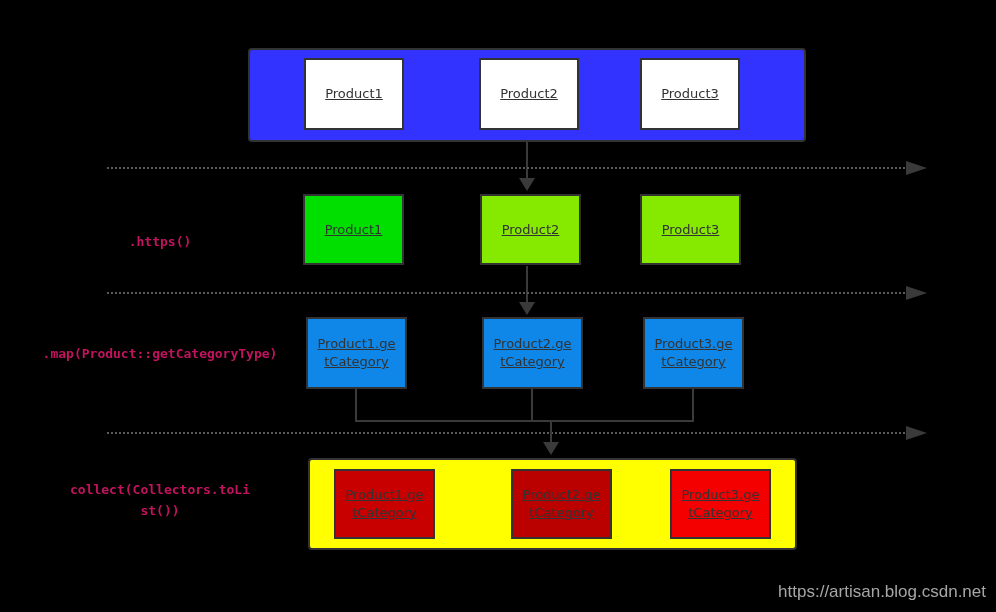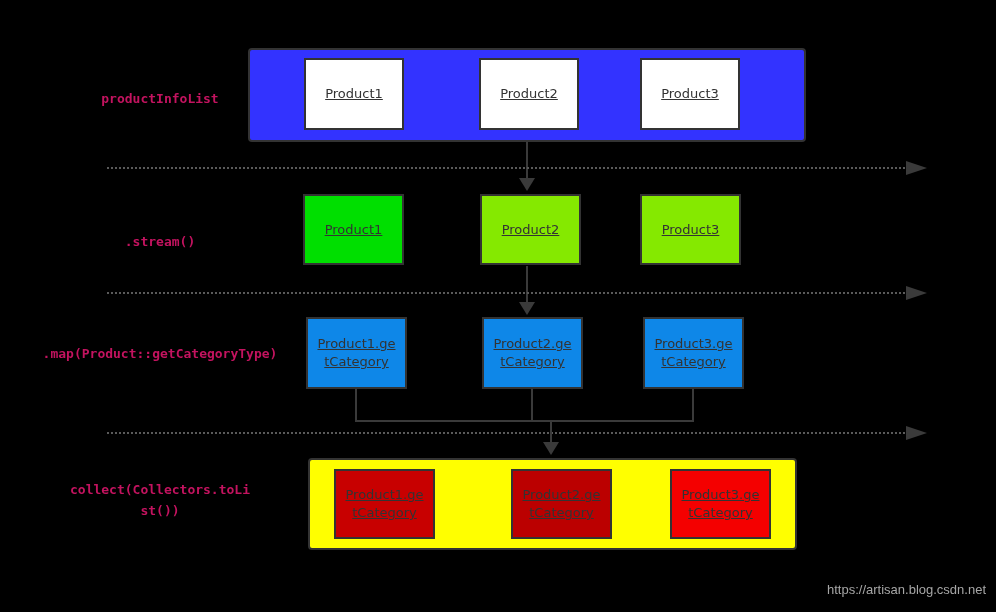--- a/index.html
+++ b/index.html
@@ -75,31 +75,30 @@
   .dotted {
     position: absolute; height: 0;
     border-top: 2px dotted var(--separator-line);
     left: 107px; width: 798px;
   }
   .watermark {
     position: absolute;
     right: 10px;
     top: 582px;
     font-family: "Liberation Sans", sans-serif;
-    font-size: 13px;
+    font-size: 17px;
     color: var(--watermark-text);
   }
 </style>
 </head>
 <body>
 
 <div class="canvas">
 
-  <div class="row-label" style="top:88px">productInfoList</div>
-  <div class="row-label" style="top:231px">.stream()</div>
+  <div class="row-label" style="top:231px">.https()</div>
   <div class="row-label" style="top:479px">collect(Collectors.toLi
 st())</div>
   <div class="row-label" style="top:343px">.map(Product::getCategoryType)</div>
 
   <div class="container list-container"></div>
   <div class="box white-box wb1">Product1</div>
   <div class="box white-box wb2">Product2</div>
   <div class="box white-box wb3">Product3</div>
 
   <div class="vline" style="left:526px;top:142px;height:36px"></div>

